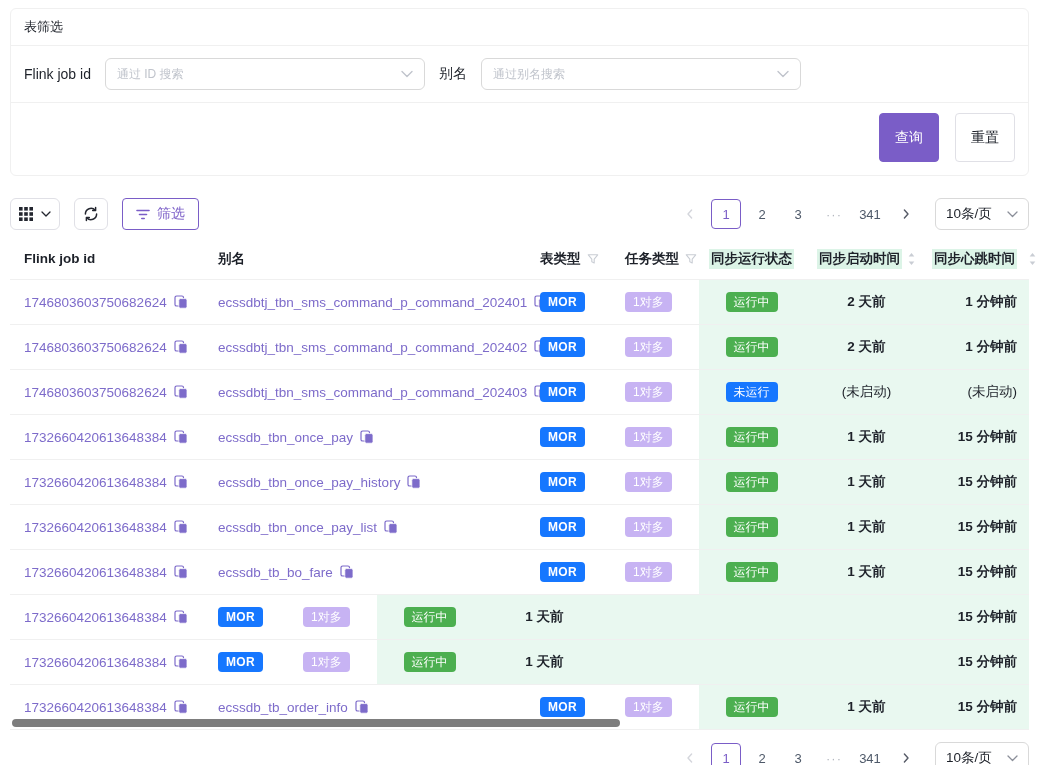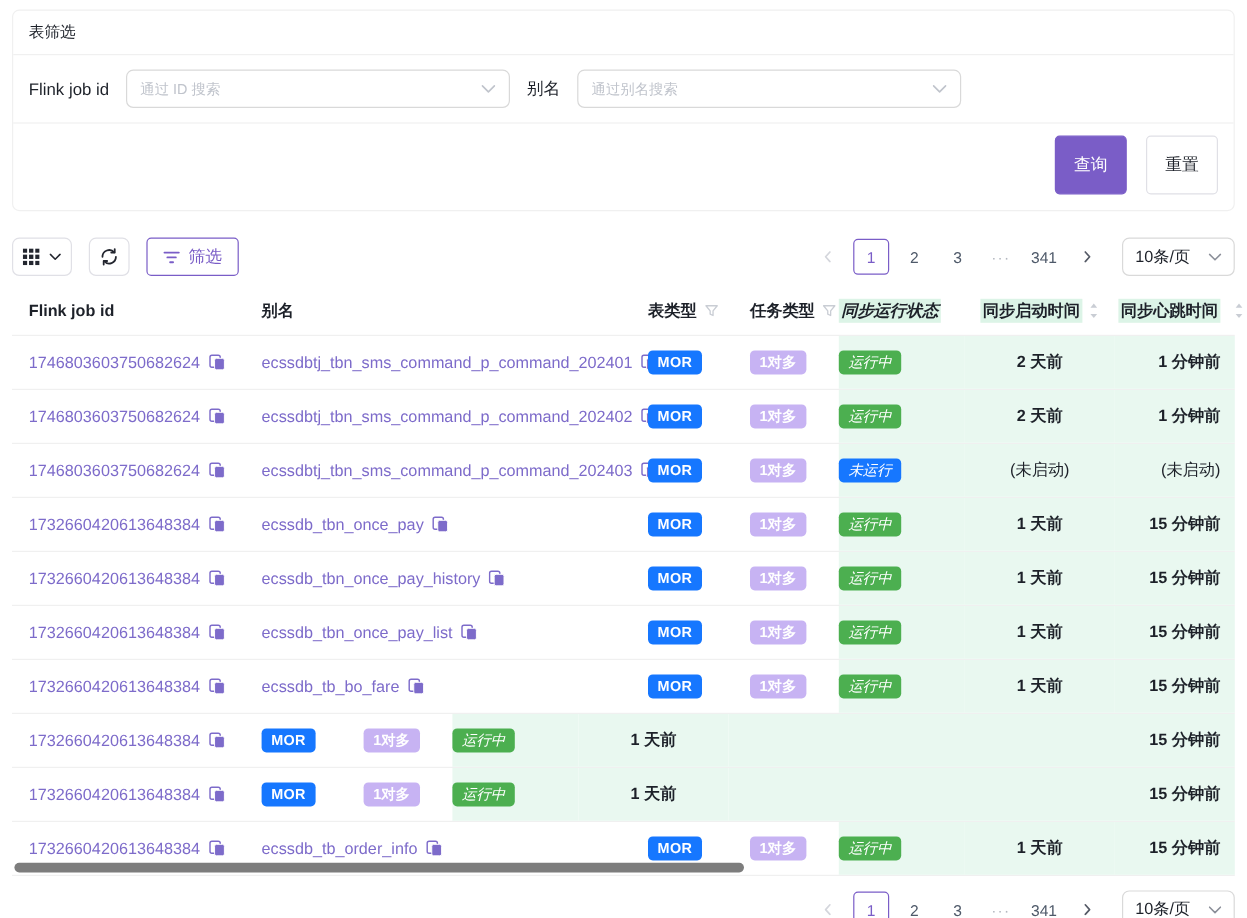--- a/index.html
+++ b/index.html
@@ -46,32 +46,32 @@
 
   
   .table { margin:8px 10px 0; position:relative; }
   .thead, .tr { display:flex; align-items:center; border-bottom:1px solid #f0f0f0; }
   .thead { height:42px; font-weight:700; font-size:13.5px; color:#1d2129; }
   .tr { height:45px; font-size:13.5px; }
   .c-id   { width:208px; padding-left:14px; flex:none; display:flex; align-items:center; }
   .c-alias{ width:322px; flex:none; display:flex; align-items:center; }
   .c-tbl  { width:85px;  flex:none; display:flex; align-items:center; gap:6px; }
   .c-task { width:74px;  flex:none; display:flex; align-items:center; gap:6px; }
-  .c-status { width:105px; flex:none; display:flex; align-items:center; gap:4px;font-style:italic; }
+  .c-status { width:105px; flex:none; display:flex; align-items:center; justify-content:center; gap:4px; }
   .c-start  { width:125px; flex:none; display:flex; align-items:center; justify-content:center; gap:5px; }
   .c-heart  { flex:1; display:flex; align-items:center; justify-content:flex-end; padding-right:12px; gap:5px; position:relative; }
   .green { background:var(--hl-bg,#e9f8f0); height:100%; }
   .hl { background:var(--hd-hl,#dcf4e7); padding:1px 2px; }
   .sorter-cut { position:absolute; right:-8px; }
 
   .link { color:var(--link,#7d6bca); text-decoration:none; cursor:pointer; white-space:nowrap; }
   .copy { margin-left:7px; color:var(--link,#7d6bca); cursor:pointer; flex:none; }
   .tag { display:inline-block; padding:2.5px 8px; border-radius:4px; font-size:12px; color:#fff; line-height:15px; white-space:nowrap; }
   .tag-blue { background:var(--tag-blue,#1677ff); font-weight:700; letter-spacing:.3px; }
-  .tag-lav  { background:var(--tag-lav,#c7b3f3);font-weight:bold; }
+  .tag-lav  { background:var(--tag-lav,#c7b3f3); }
   .time-val { font-weight:700; color:#1d2129; }
   .time-val.not-started { font-weight:400; }
 
   .hscrollbar { position:absolute; left:2px; bottom:3px; width:608px; height:8px; border-radius:4px; background:#7d7d7d; cursor:grab; }
 </style>
 </head>
 <body>
 
 <div class="filter-card">
   <div class="card-title">表筛选</div>

